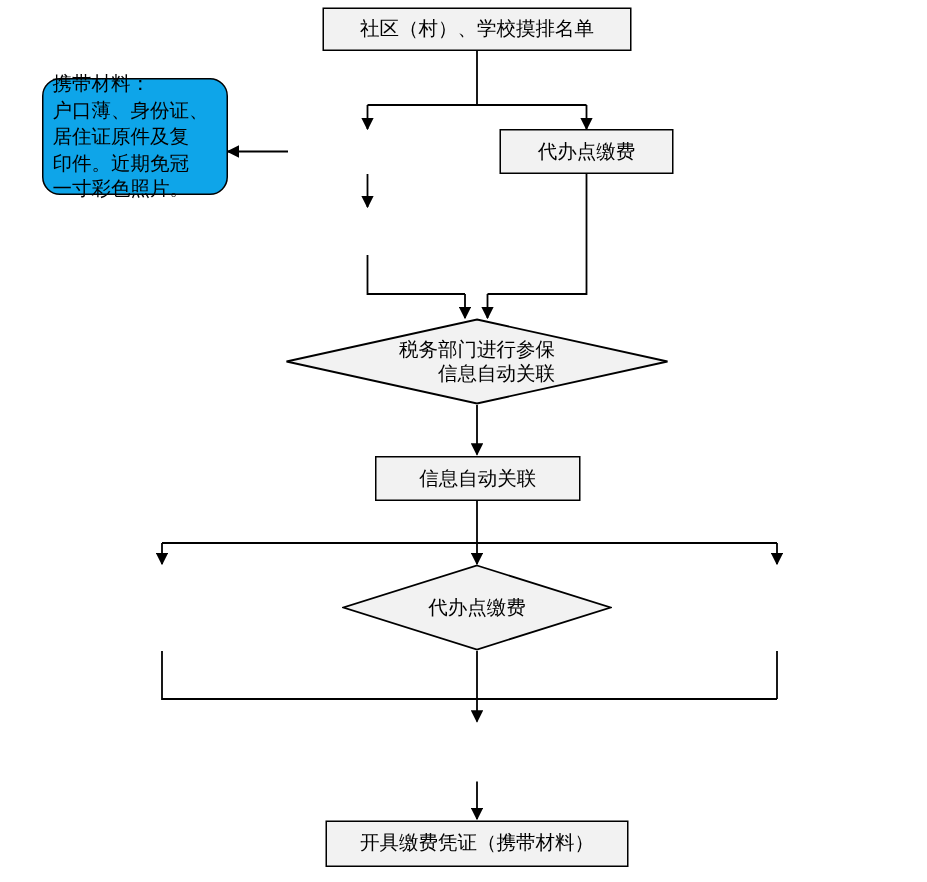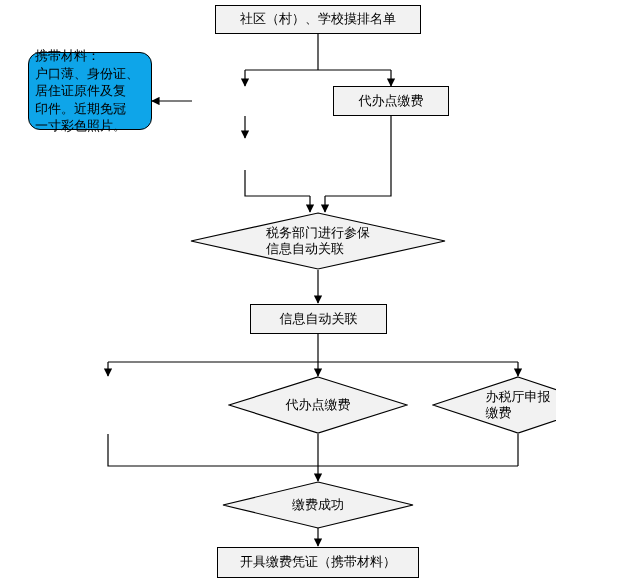--- a/index.html
+++ b/index.html
@@ -50,21 +50,21 @@
   }
   .diamond-label {
     position: absolute;
     left: 0;
     top: 0;
     width: 100%;
     height: 100%;
     display: flex;
     align-items: center;
     justify-content: center;
-    text-align: left;
+    text-align: right;
     font-size: 13px;
     color: #000000;
     line-height: 1.25;
     pointer-events: none;
   }
   .edges {
     position: absolute;
     left: 0;
     top: 0;
     width: 618px;
@@ -149,32 +149,19 @@
   </div>
 
 
   <div class="diamond-wrap" style="left:228px; top:376px; width:180px; height:58px;">
     <svg width="180" height="58" viewBox="0 0 180 58" xmlns="http://www.w3.org/2000/svg">
       <polygon points="90,1 179,29 90,57 1,29" fill="#f2f2f2" stroke="#000000" stroke-width="1.2"></polygon>
     </svg>
     <div class="diamond-label txt-2l">代办点缴费</div>
   </div>
 
-  <div class="diamond-wrap" style="left:432px; top:376px; width:172px; height:58px;">
-    <svg width="172" height="58" viewBox="0 0 172 58" xmlns="http://www.w3.org/2000/svg">
-      <polygon points="86,1 171,29 86,57 1,29" fill="#f2f2f2" stroke="#000000" stroke-width="1.2"></polygon>
-    </svg>
-    <div class="diamond-label txt-2l">办税厅申报
-缴费</div>
-  </div>
 
-  <div class="diamond-wrap" style="left:222px; top:481px; width:192px; height:48px;">
-    <svg width="192" height="48" viewBox="0 0 192 48" xmlns="http://www.w3.org/2000/svg">
-      <polygon points="96,1 191,24 96,47 1,24" fill="#f2f2f2" stroke="#000000" stroke-width="1.2"></polygon>
-    </svg>
-    <div class="diamond-label">缴费成功</div>
-  </div>
 
   <div class="node box" style="left:217px; top:547px; width:202px; height:31px;">
     <span>开具缴费凭证（携带材料）</span>
   </div>
 
 </div>
 
 </body></html>

